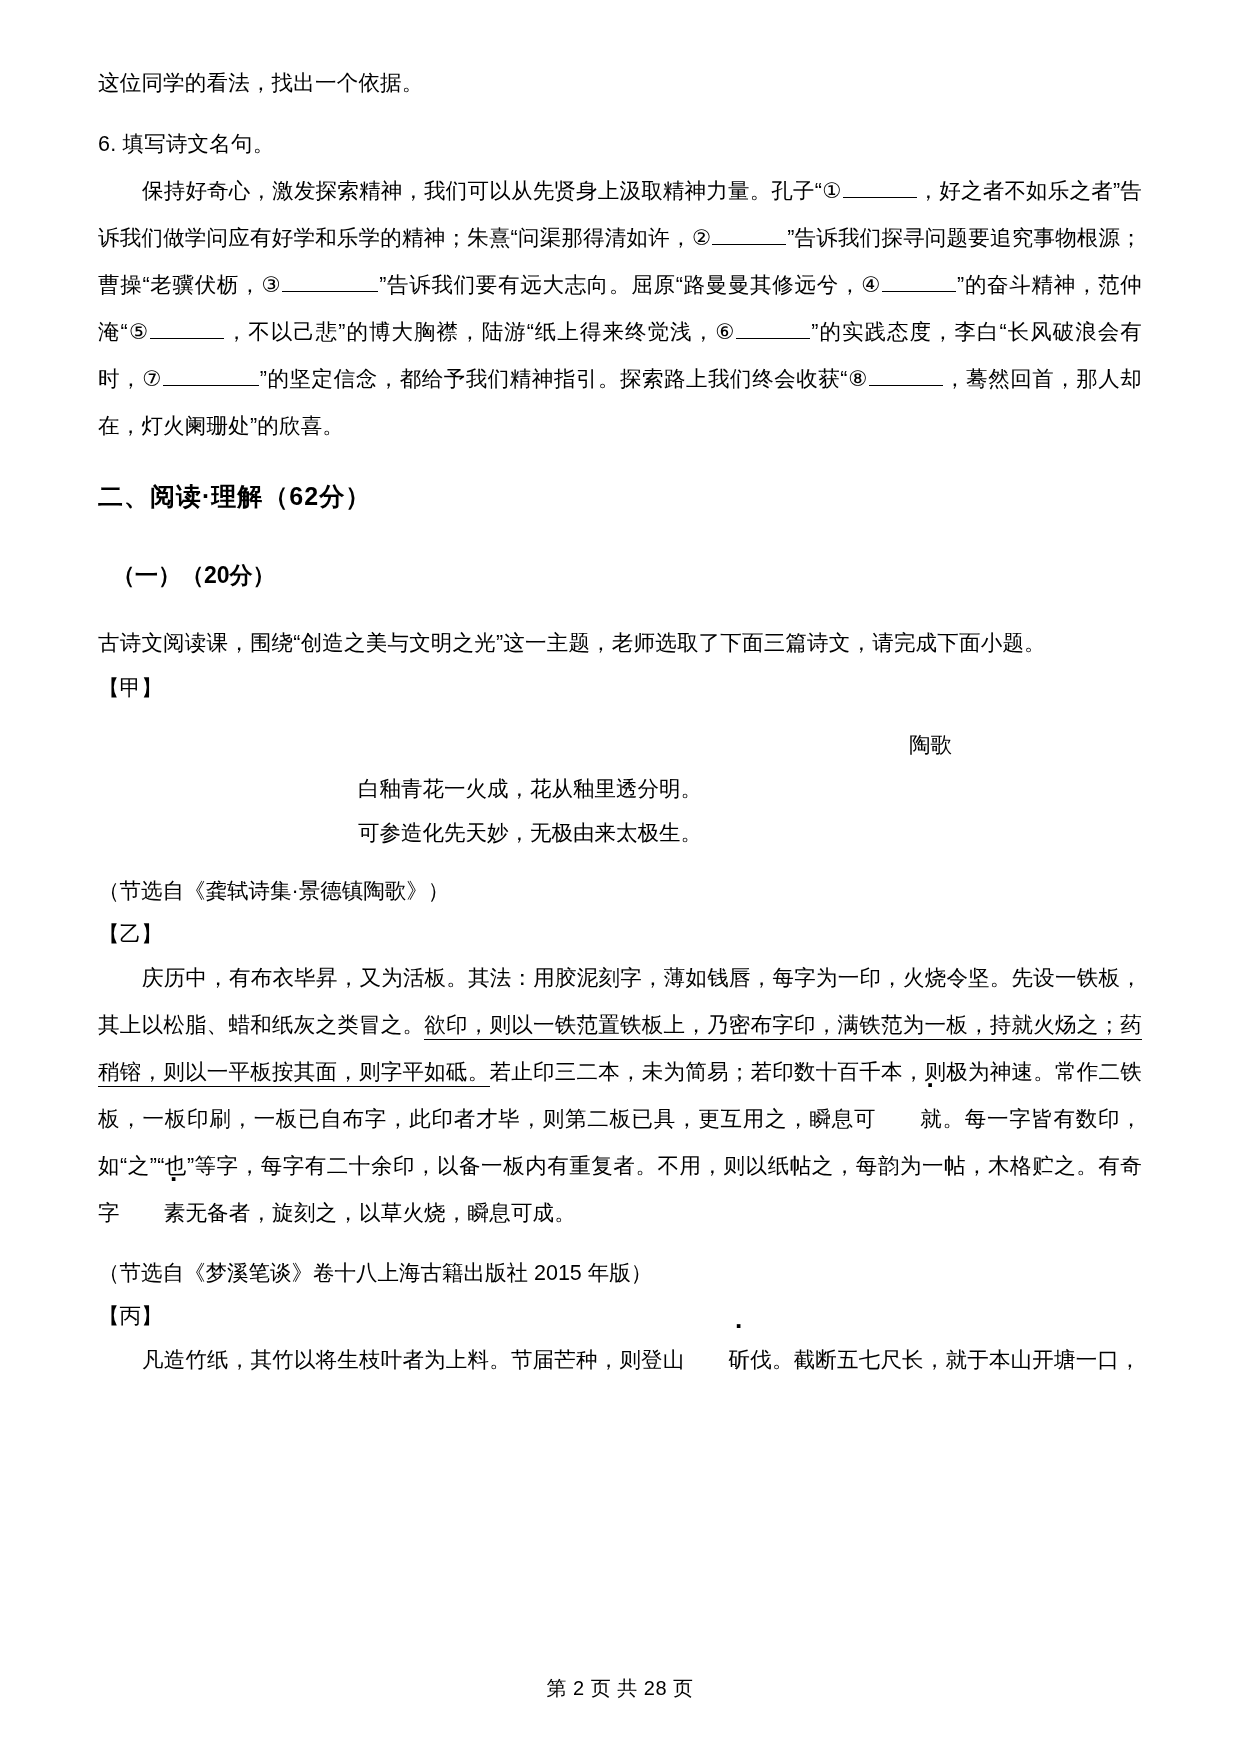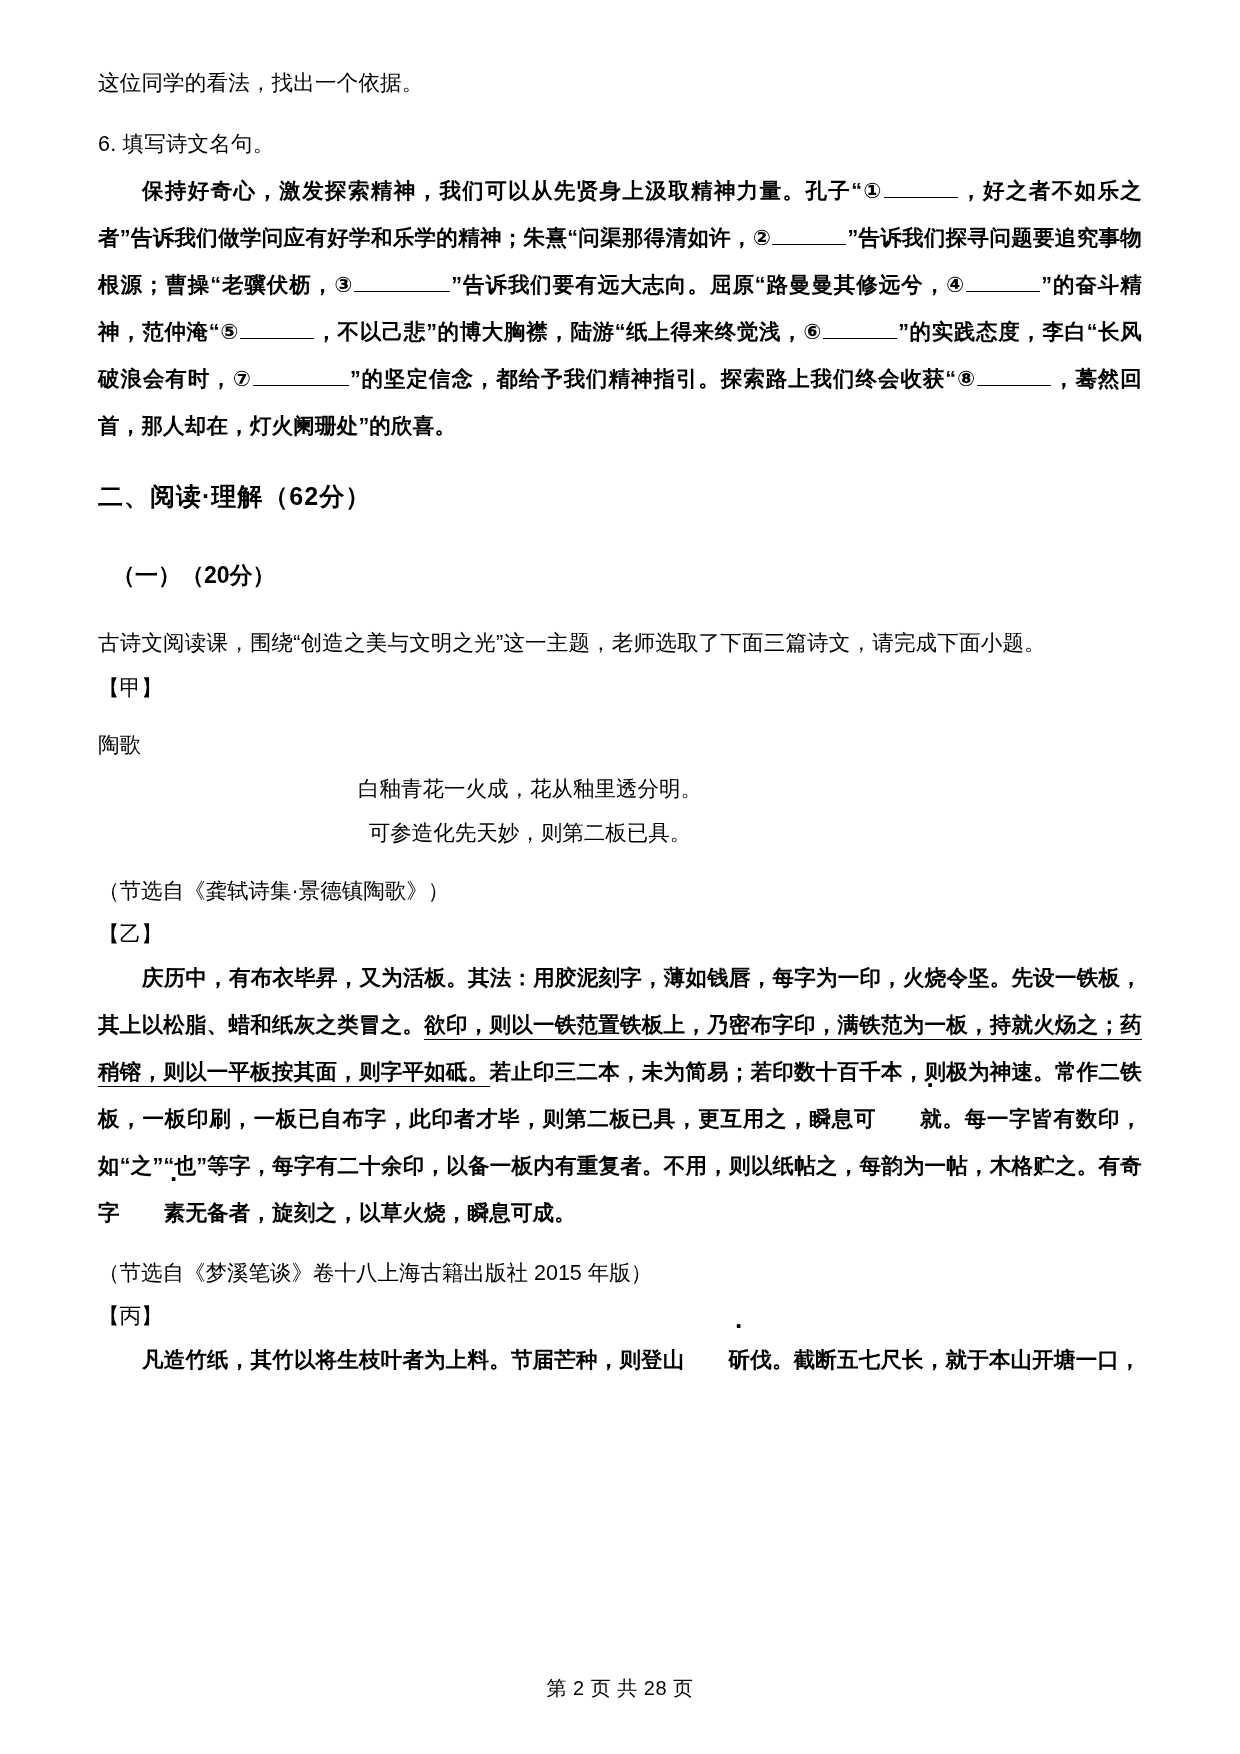--- a/index.html
+++ b/index.html
@@ -25,21 +25,20 @@
   .para {
     font-size: 21.5px;
     line-height: 47px;
     letter-spacing: 0.2px;
     text-align: justify;
     text-justify: inter-ideograph;
     margin: 0;
   }
   .indent2 {
     text-indent: 44px;
-    font-weight: bold;
   }
   .gap-sm { height: 14px; }
   .gap-md { height: 26px; }
   .gap-lg { height: 40px; }
 
   
   .heading-major {
     font-size: 25px;
     font-weight: bold;
     letter-spacing: 1px;
@@ -56,21 +55,21 @@
   .bracket-label {
     font-size: 21.5px;
     line-height: 42px;
     margin: 0;
   }
 
   
   .poem-title {
     font-size: 21.5px;
     line-height: 44px;
-    text-align: left;
+    text-align: right;
     margin: 0;
     padding-right: 190px;
   }
   .poem-author {
     font-size: 21.5px;
     line-height: 44px;
     text-align: center;
     margin: 0;
     padding-right: 190px;
   }
@@ -159,21 +158,21 @@
   <div class="gap-md"></div>
 
   <p class="para">古诗文阅读课，围绕“创造之美与文明之光”这一主题，老师选取了下面三篇诗文，请完成下面小题。</p>
 
   <p class="bracket-label">【甲】</p>
 
   <div class="gap-sm"></div>
 
   <p class="poem-title">陶歌</p>
   <p class="poem-line">白釉青花一火成，花从釉里透分明。</p>
-  <p class="poem-line">可参造化先天妙，则第二板已具。</p>
+  <p class="poem-line">可参造化先天妙，无极由来太极生。</p>
 
   <div class="gap-sm"></div>
 
   <p class="source-line indent-left">（节选自《龚轼诗集·景德镇陶歌》）</p>
 
   <p class="bracket-label">【乙】</p>
 
   <p class="para indent2"><span>庆历中，有布衣毕昇，又为活板。其法：用胶泥刻字，薄如钱唇，每字为一印，火烧令坚。先设一铁板，其上以松脂、蜡和纸灰之类冒之。</span><span class="uline">欲印，则以一铁范置铁板上，乃密布字印，满铁范为一板，持就火炀之；药稍镕，则以一平板按其面，则字平如砥。</span><span>若止印三二本，未为简易；若印数十百千本，则极为神速。常作二铁板，一板印刷，一板已自布字，此印者才毕，则第二板已具，更互用之，瞬息可</span><span class="dotted">就</span><span>。每一字皆有数印，如“之”“也”等字，每字有二十余印，以备一板内有重复者。不用，则以纸帖之，每韵为一帖，木格贮之。有奇字</span><span class="dotted">素</span><span>无备者，旋刻之，以草火烧，瞬息可成。</span></p>
 
   <div class="gap-sm"></div>

